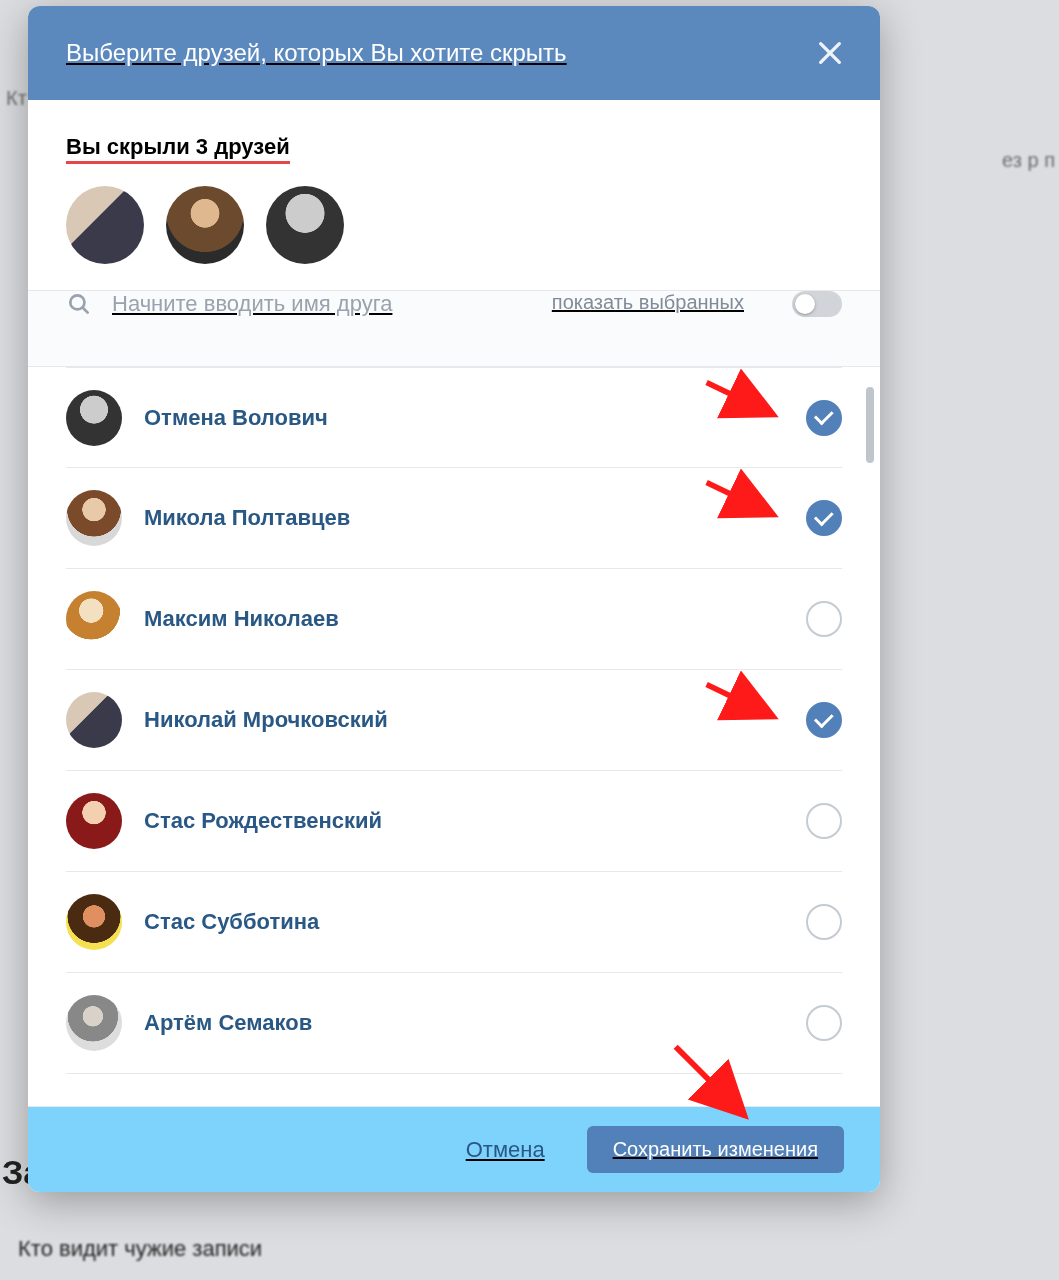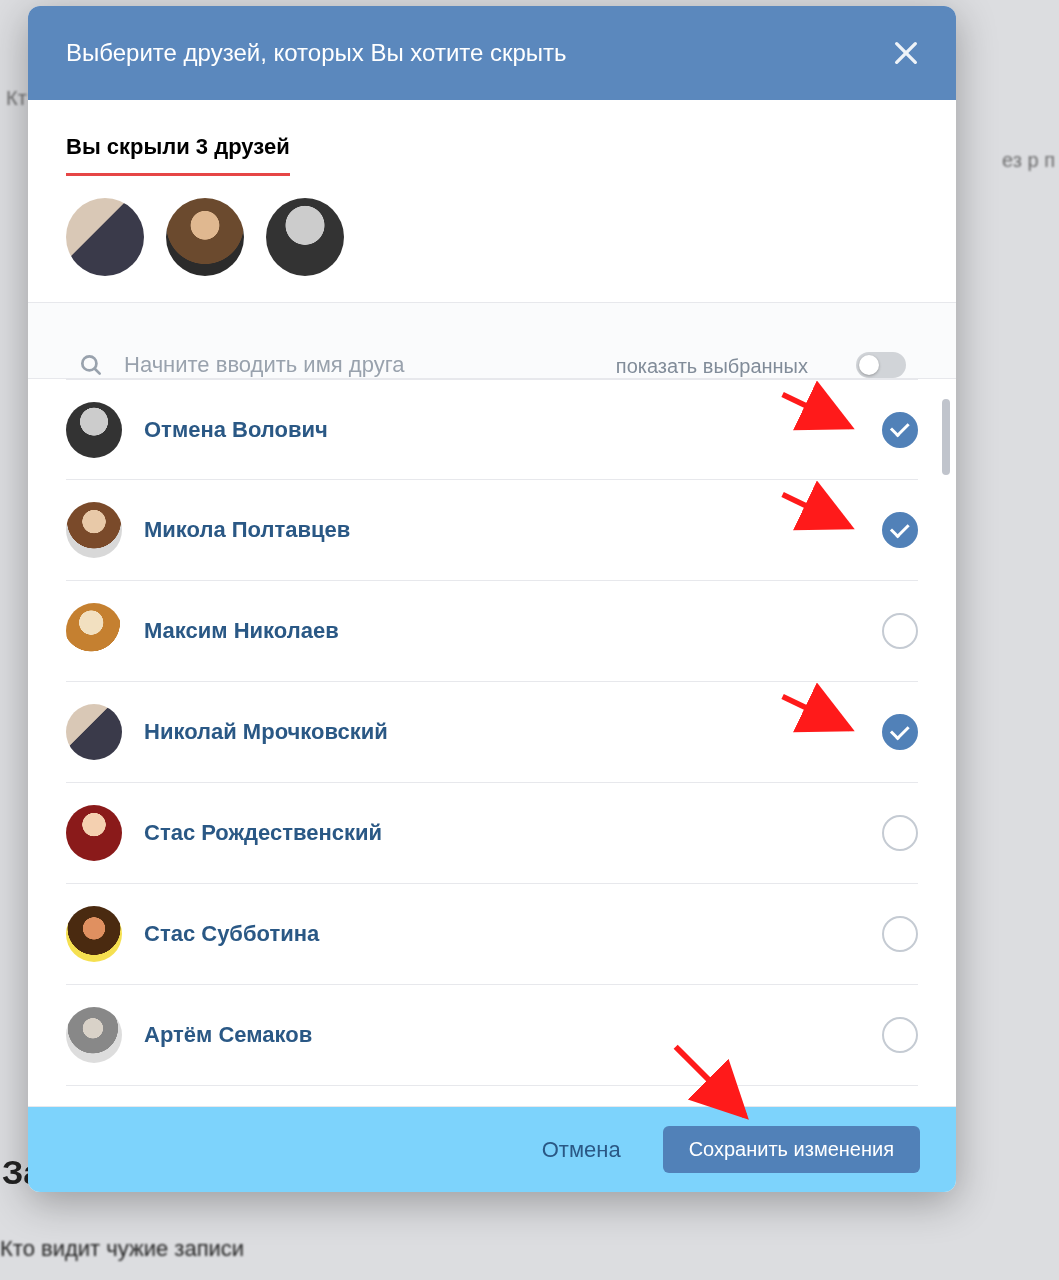--- a/index.html
+++ b/index.html
@@ -5,55 +5,56 @@
   * { box-sizing: border-box; margin: 0; padding: 0; }
   html, body { width: 1059px; height: 1280px; font-family: -apple-system, BlinkMacSystemFont, "Helvetica Neue", Arial, sans-serif; background: #edeef0; }
   .backdrop {
     width: 1059px; height: 1280px; position: relative; background: #dcdde0;
     overflow: hidden;
   }
   
   .modal {
     position: absolute;
     left: 28px; top: 6px;
-    width: 928px; height: 1186px;
+    width: 852px; height: 1186px;
     background: #fff;
     border-radius: 12px;
     box-shadow: 0 10px 40px rgba(0,0,0,0.3);
     display: flex; flex-direction: column;
     overflow: hidden;
+    text-decoration: underline;
   }
   .modal-header {
     background: #5b88bd;
     color: #fff;
     height: 94px;
     display: flex; align-items: center; justify-content: space-between;
     padding: 0 34px 0 38px;
   }
   .modal-title { font-size: 24px; font-weight: 500; }
   .close-btn { width: 32px; height:32px; cursor: pointer; color:#fff; opacity:0.9; }
   .close-btn svg { width:100%; height:100%; }
 
   .hidden-section {
     padding: 34px 38px 26px;
     border-bottom: 1px solid #e7e8ec;
     position: relative;
   }
   .hidden-label-wrap { display:inline-block; position:relative; }
-  .hidden-label { font-size: 22px; font-weight: 700; color: #000; padding-bottom: 16px; display:inline-block;}
+  .hidden-label { font-size: 22px; font-weight: 700; color: #000; padding-bottom: 4px; display:inline-block;}
   .underline { position:absolute; left:0; right:0; bottom:0; height:3px; background:#e64646; }
   .hidden-avatars { display:flex; gap:22px; margin-top:22px; }
   .hid-av { width:78px; height:78px; border-radius:50%; background:#888; flex:none; }
   .hid-av.a1 { background: linear-gradient(135deg,#d9c8b6 40%,#3a3a4a 41%);}
   .hid-av.a2 { background: radial-gradient(circle at 50% 35%,#e0b890 22%,#6b4a2e 23% 60%,#2b2b2b 61%);}
   .hid-av.a3 { background: radial-gradient(circle at 50% 35%,#ccc 30%,#333 31%); filter:grayscale(1);}
 
   .search-bar {
-    display:flex; align-items:flex-end;
-    padding: 0 50px; height: 76px;
+    display:flex; align-items:flex-start;
+    padding: 0 38px; height: 76px;
     border-bottom: 1px solid #e7e8ec;
     gap: 20px;
     background:#fafbfc;
   }
   .search-icon { width:26px; height:26px; color:#99a2ad; flex:none;}
   .search-icon svg{width:100%;height:100%;}
   .search-input {
     flex:1; border:none; outline:none; font-size:22px; color:#2a2a2a;
     background:transparent;
   }
@@ -124,21 +125,21 @@
     font-size:20px; color:#fff; background:#5181b8; border:none; cursor:pointer;
     padding:12px 26px; border-radius:6px; font-weight:500;
   }
   .footer-arrow{
     position:absolute; left:640px; top:-68px; width:96px; height:96px; pointer-events:none;
   }
   .footer-arrow svg{width:100%;height:100%;overflow:visible;}
 
   .bg-blur { position:absolute; left:0; top:0; color:#3a3a3a; font-size:20px; padding:60px 6px; line-height:3.8; filter:blur(1px); opacity:0.7;}
   .bg-blur-r { position:absolute; right:0; top:120px; color:#3a3a3a; font-size:20px; padding:0 4px; line-height:4; filter:blur(1px); opacity:0.7; text-align:right;}
-  .bg-bottom { position:absolute; left:0; bottom:18px; font-size:22px; color:#222; filter:blur(0.8px);}
+  .bg-bottom { position:absolute; left:18px; bottom:18px; font-size:22px; color:#222; filter:blur(0.8px);}
   .bg-heading { position:absolute; left:2px; bottom:88px; font-size:34px; font-weight:700; color:#222; filter:blur(0.6px);}
 </style>
 </head>
 <body>
 
 <div class="backdrop">
 
   <div class="bg-blur">Кт
 ин
 

